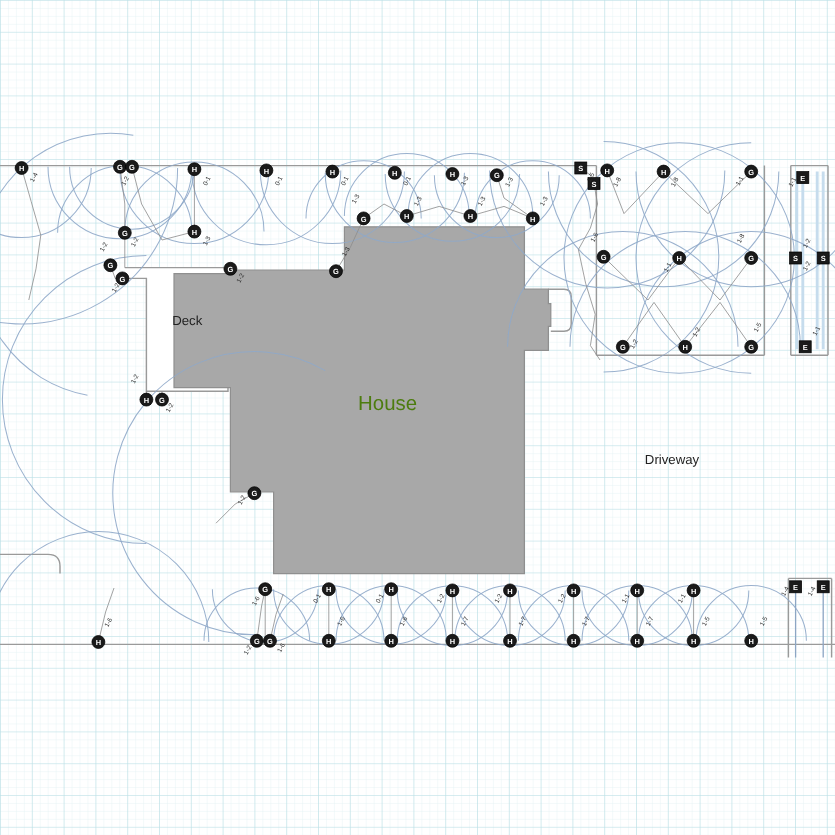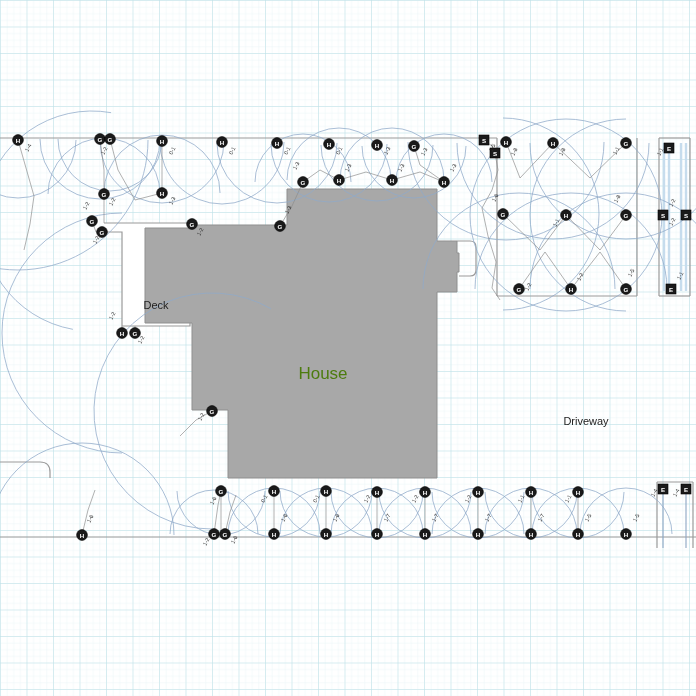--- a/index.html
+++ b/index.html
@@ -1,20 +1,20 @@
 <!DOCTYPE html>
 <html><head>
 <meta charset="utf-8">
 <style>
   html,body{margin:0;padding:0;background:#ffffff;}
   body{width:696px;height:696px;overflow:hidden;
        font-family:"Liberation Sans","DejaVu Sans",sans-serif;}
   #plan{position:relative;width:696px;height:696px;background:#ffffff;}
   #planSvg{position:absolute;left:0;top:0;width:696px;height:696px;}
-  .lbl{position:absolute;color:#2a2a2a;white-space:nowrap;margin-top:37px;}
+  .lbl{position:absolute;color:#2a2a2a;white-space:nowrap;}
   #house-label{font-size:17px;color:#4d7c0f;}
   #deck-label{font-size:11px;color:#222;}
   #driveway-label{font-size:11px;color:#222;}
 </style>
 </head>
 <body>
 
 <div id="plan">
 
   <svg id="planSvg" viewBox="0 0 696 696" xmlns="http://www.w3.org/2000/svg">
@@ -430,14 +430,14 @@
         <text x="541" y="522" font-size="5.4" font-family="&quot;Liberation Sans&quot;,sans-serif" fill="#2a2a2a" transform="rotate(-62 541 522)">1-7</text>
         <text x="588" y="522" font-size="5.4" font-family="&quot;Liberation Sans&quot;,sans-serif" fill="#2a2a2a" transform="rotate(-62 588 522)">1-5</text>
         <text x="636" y="522" font-size="5.4" font-family="&quot;Liberation Sans&quot;,sans-serif" fill="#2a2a2a" transform="rotate(-62 636 522)">1-5</text>
         <text x="654" y="497" font-size="5.4" font-family="&quot;Liberation Sans&quot;,sans-serif" fill="#2a2a2a" transform="rotate(-62 654 497)">1-4</text>
         <text x="676" y="497" font-size="5.4" font-family="&quot;Liberation Sans&quot;,sans-serif" fill="#2a2a2a" transform="rotate(-62 676 497)">1-4</text>
       </g>
   </svg>
 
   <div class="lbl" id="house-label" style="left: 323px; top: 337px; transform: translate(-50%, -50%);">House</div>
   <div class="lbl" id="deck-label" style="left: 156px; top: 268px; transform: translate(-50%, -50%);">Deck</div>
-  <div class="lbl" id="driveway-label" style="left: 586px; top: 384px; transform: translate(-50%, -50%); text-align: center;">Driveway</div>
+  <div class="lbl" id="driveway-label" style="left: 560px; top: 384px; transform: translate(-50%, -50%); text-align: center;">Driveway</div>
 </div>
 
 </body></html>

